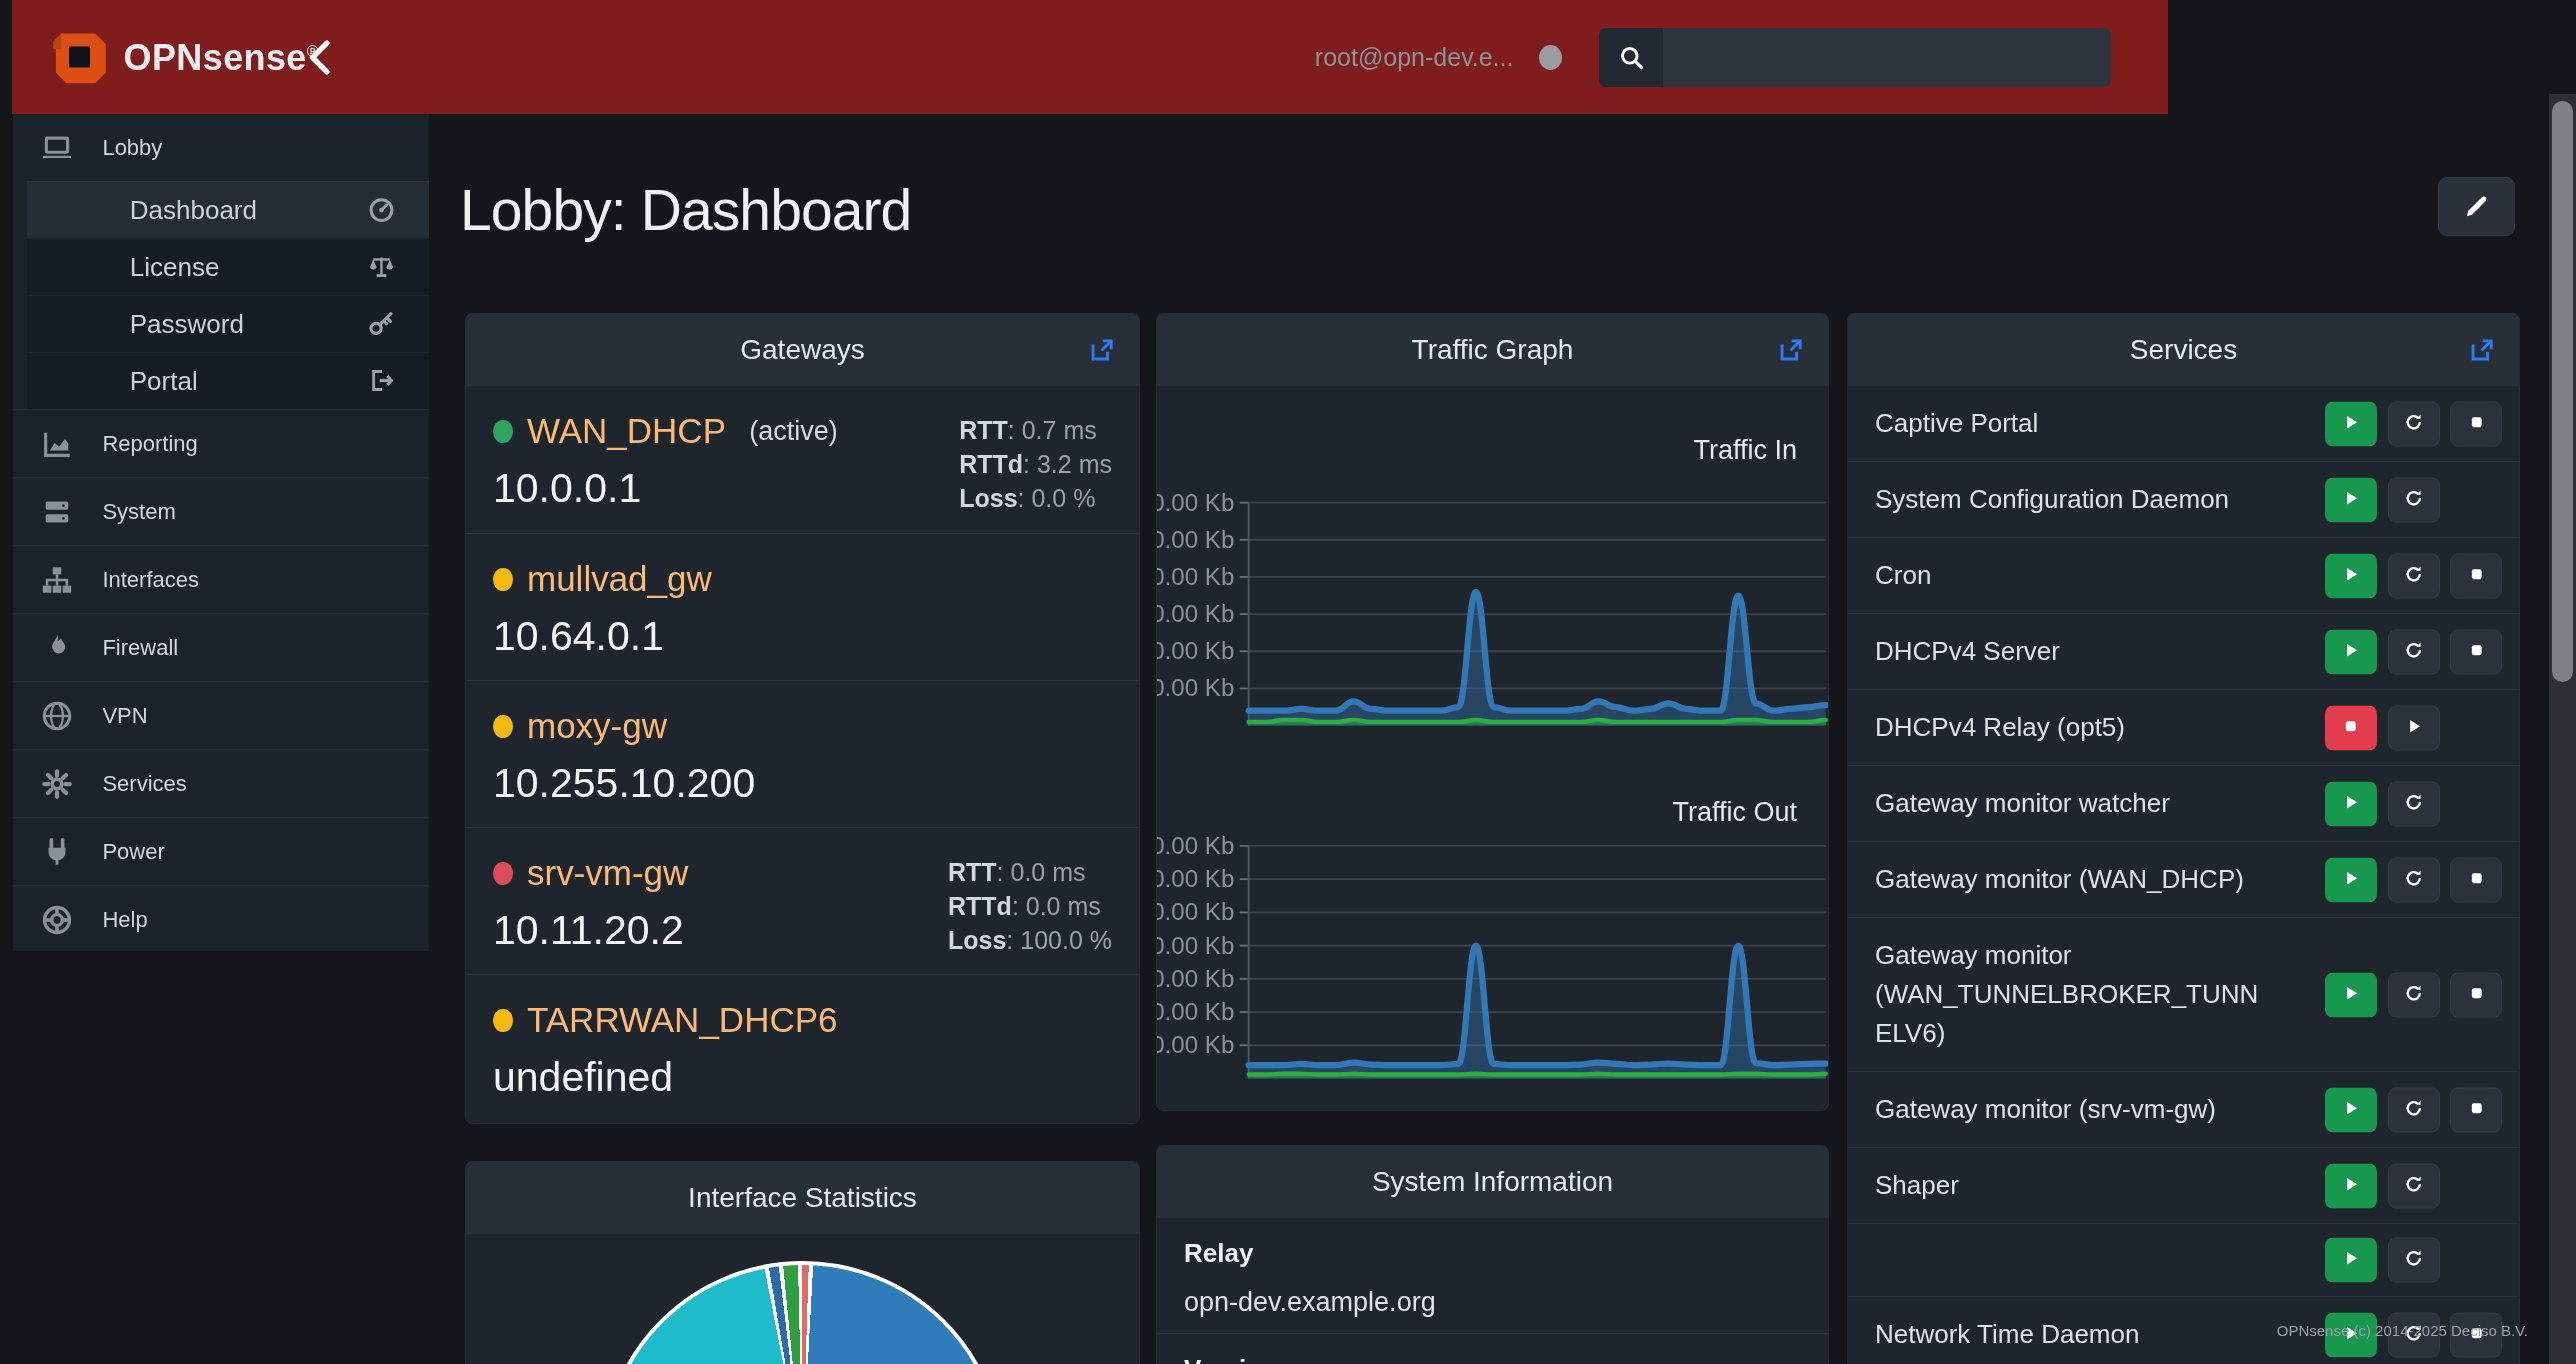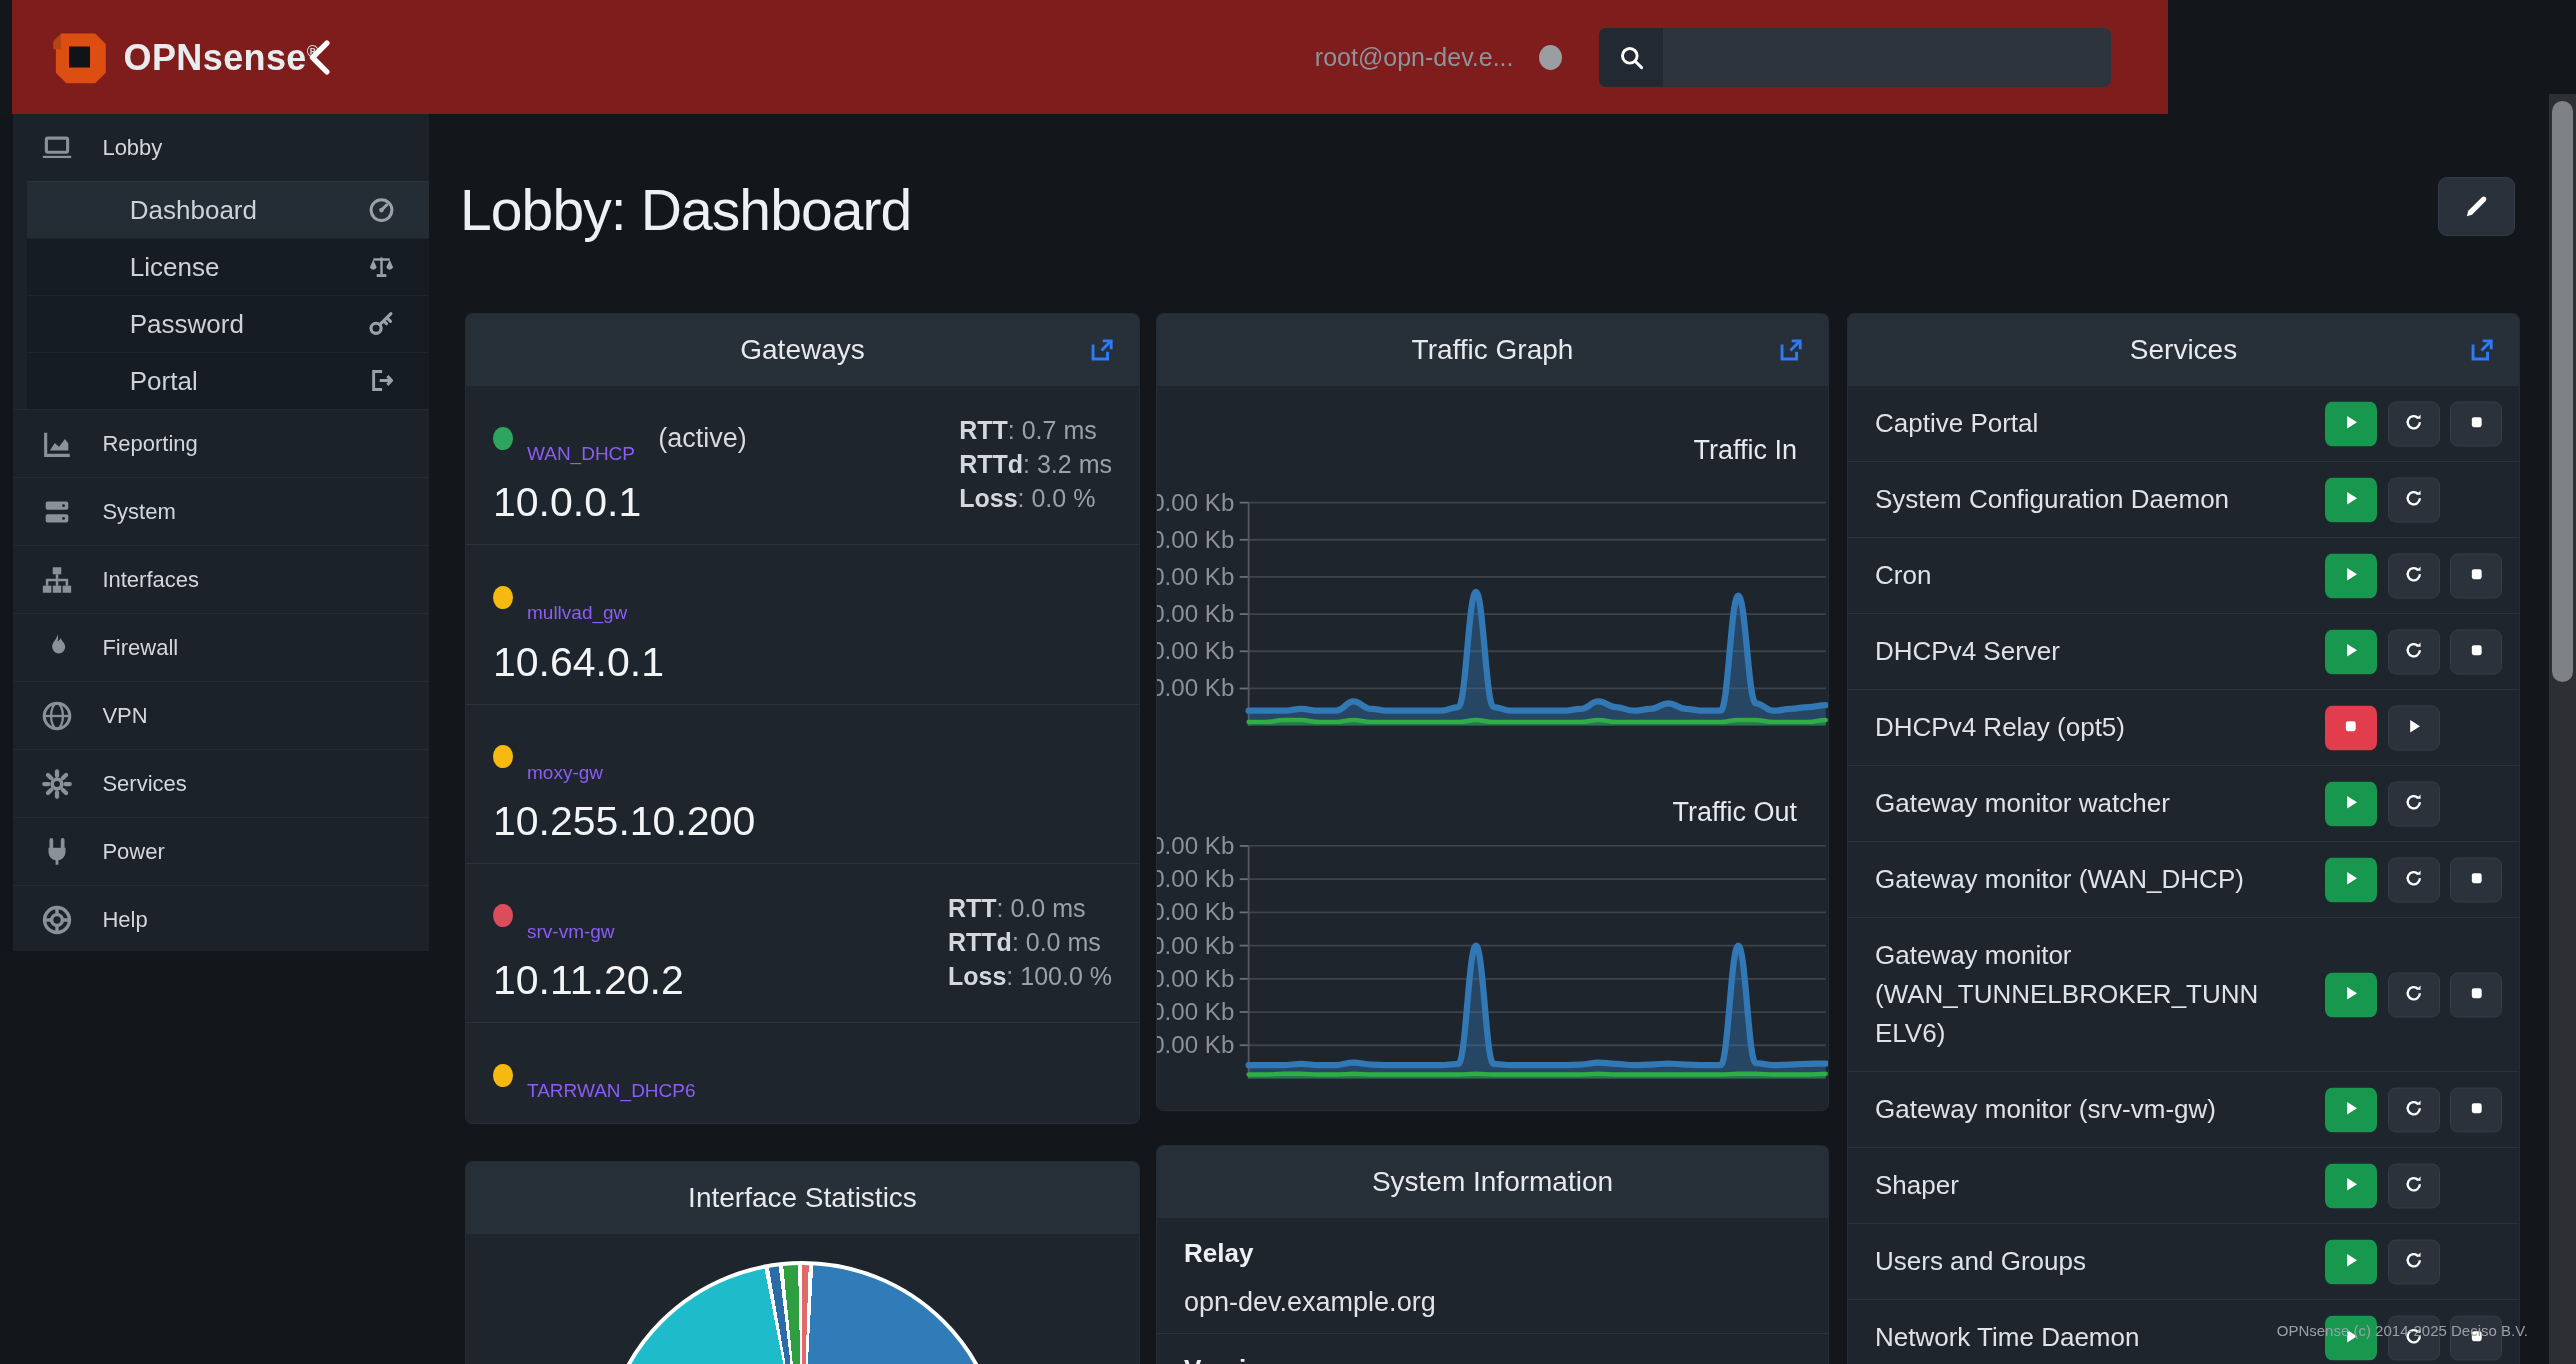--- a/index.html
+++ b/index.html
@@ -54,21 +54,21 @@
   #panel-ifstats{left:36px;top:1047px;width:673px;height:322px;}
   #panel-traffic{left:727px;top:199px;width:671px;height:796px;}
   #panel-sysinfo{left:727px;top:1031px;width:671px;height:340px;}
   #panel-services{left:1418px;top:199px;width:671px;height:1377px;}
 
   
   .gw-row{position:relative;min-height:147px;padding:25px 27px 18px 27px;border-top:0.9px solid #2b323b;box-sizing:border-box;}
   .gw-row:first-child{border-top:none;}
   .gw-line1{display:flex;align-items:center;gap:14.3px;}
   .gw-dot{width:19.7px;height:23px;border-radius:50%;flex:0 0 auto;}
-  .gw-link{font-size:19px;color:#8b5cf6;text-decoration:none;cursor:pointer;margin-top:32px;}
+  .gw-link{font-size:35px;color:#fdba74;text-decoration:none;cursor:pointer;}
   .gw-suffix{font-size:27px;color:#d7dbe0;margin-left:9px;}
   .gw-addr{margin-top:14.3px;font-size:41px;color:#f2f4f6;}
   .gw-stats{position:absolute;right:27px;top:27px;font-size:25px;line-height:34px;color:#9aa1a9;text-align:left;}
   .gw-stats b{color:#d3d8de;font-weight:bold;}
 
   
   .tg-label{position:absolute;right:31px;font-size:27px;color:#e6e9ed;}
   #tg-in-label{top:121px;}
   #tg-out-label{top:483px;}
   .tg-svg{position:absolute;left:0;width:671px;height:268px;}
@@ -620,21 +620,20 @@
             </span>
             <span class="svc-btn default">
               <span><svg viewBox="0 0 24 24">
                   <path d="M18.8 12a6.8 6.8 0 1 1-1.9-4.7" fill="none" stroke="currentColor" stroke-width="2.6"></path>
                   <path d="M19.6 3.4v4.8h-4.8z" fill="currentColor"></path>
                 </svg></span>
             </span>
           </span>
         </div>
         <div class="svc-row">
-          <span class="svc-label">Users and Groups</span>
           <span class="svc-btns">
             <span class="svc-btn success">
               <span><svg viewBox="0 0 24 24">
                   <path d="M8 5l11 7-11 7z" fill="currentColor"></path>
                 </svg></span>
             </span>
             <span class="svc-btn default">
               <span><svg viewBox="0 0 24 24">
                   <path d="M18.8 12a6.8 6.8 0 1 1-1.9-4.7" fill="none" stroke="currentColor" stroke-width="2.6"></path>
                   <path d="M19.6 3.4v4.8h-4.8z" fill="currentColor"></path>

